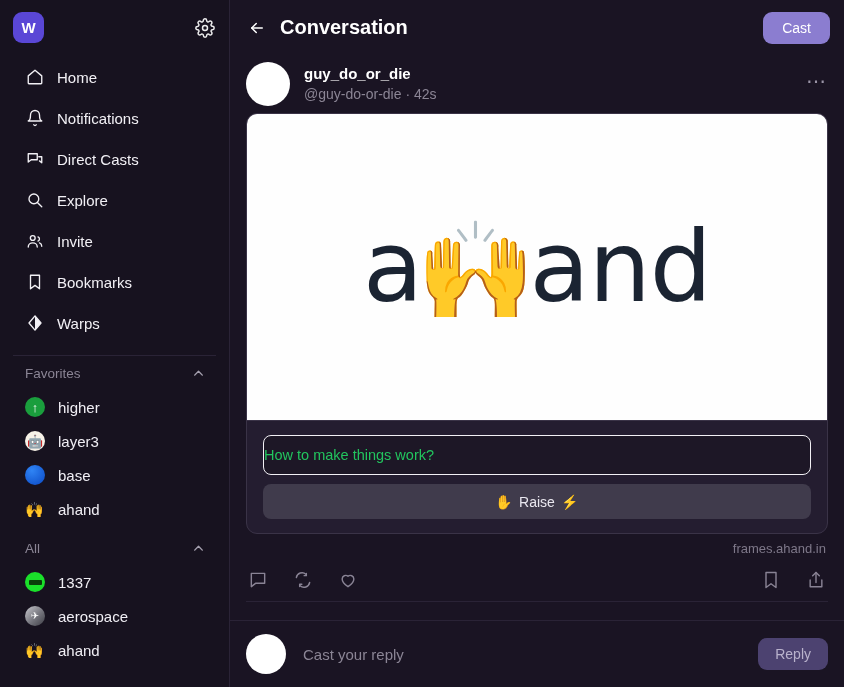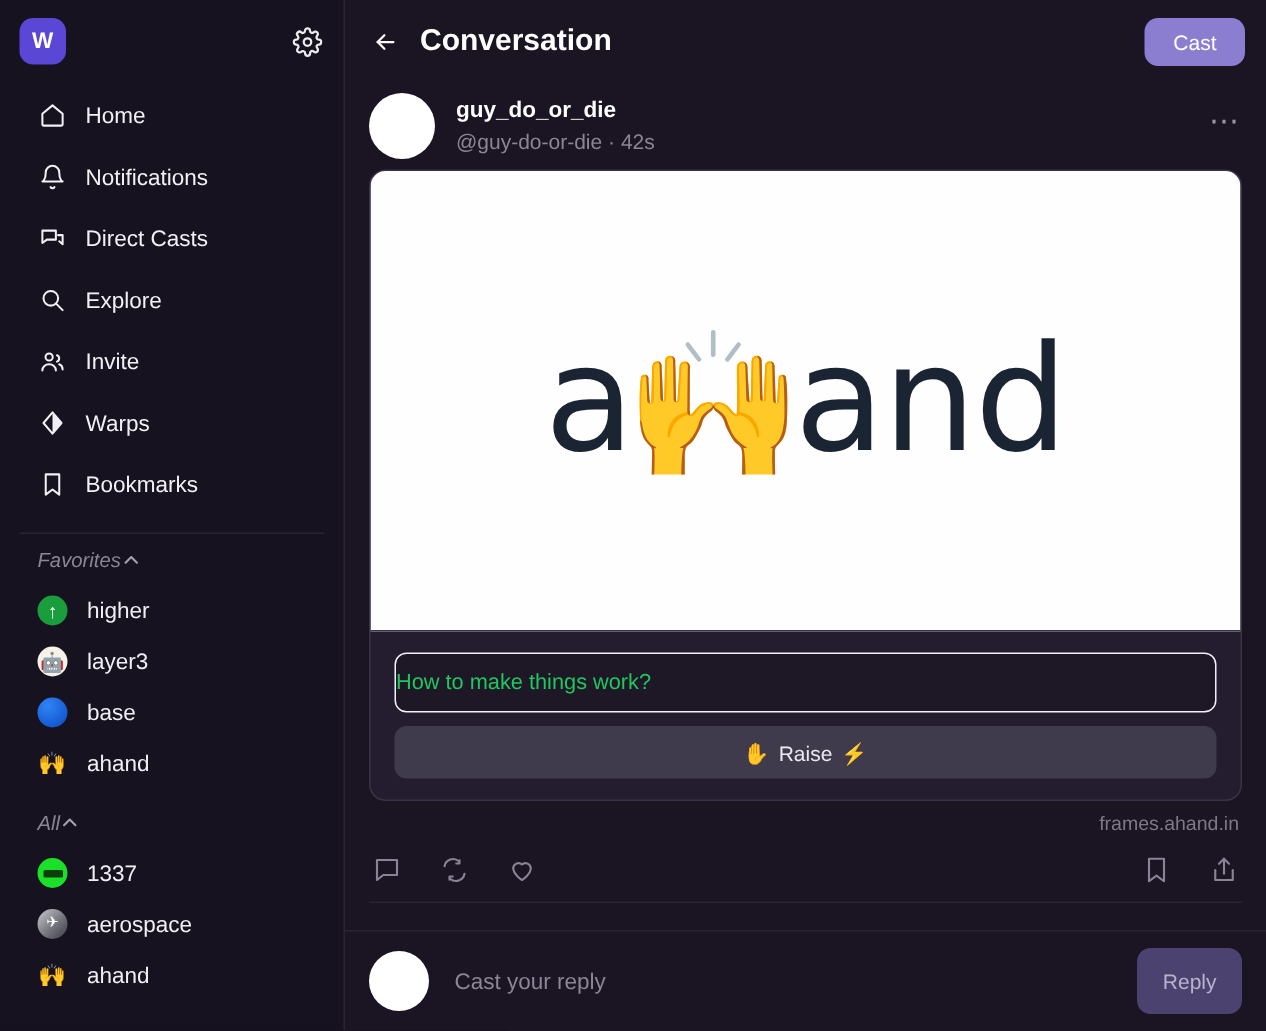--- a/index.html
+++ b/index.html
@@ -41,23 +41,23 @@
   }
   .nav-item.active {
     background: #3d3560; border: 1px solid #4b4275;
   }
   .nav-item .ico { width: 18px; height: 18px; flex: 0 0 18px;
       display:flex; align-items:center; justify-content:center; }
   .divider { height: 1px; background: #2a2336; margin: 9px 13px 0 13px; }
 
   .section { padding: 0 13px; }
   .section-head {
-    display: flex; align-items: center; 
+    display: flex; align-items: center; justify-content: space-between;
     height: 34px; padding: 0 11px 0 12px;
-    color: #8b8595; font-size: 13.5px; font-style: italic;
+    color: #8b8595; font-size: 13.5px;
   }
   .chev { width: 13px; height: 13px; opacity: .8; }
   .chan {
     display: flex; align-items: center; gap: 13px;
     height: 34px; padding: 0 12px; border-radius: 8px;
     color: #f0eef4; font-size: 15px;
   }
   .av {
     width: 20px; height: 20px; border-radius: 50%;
     flex: 0 0 20px; display: flex; align-items: center;
@@ -135,21 +135,21 @@
   .act.right { margin-right: 0; margin-left: 25px; }
 
   .reply-bar {
     height: 67px; flex: 0 0 67px; display: flex; align-items: center;
     gap: 17px; padding: 0 16px; border-top: 1px solid #2a2336;
   }
   .reply-av { width: 40px; height: 40px; border-radius: 50%; background: #fff; flex: 0 0 40px; }
   .reply-ph { flex: 1; color: #8b8595; font-size: 15px; }
   .reply-btn {
     background: #4c4270; color: #b9b2cc; border: none;
-    border-radius: 9px; height: 44px; padding: 0 17px;
+    border-radius: 9px; height: 32px; padding: 0 17px;
     font-size: 14px; font-family: "Liberation Sans", sans-serif;
   }
   svg { display: block; }
 </style>
 </head>
 <body>
 
 <div class="app">
 
   <aside class="sidebar">
@@ -214,35 +214,35 @@
             <path d="M3 20c0-3.3 2.7-5.5 6-5.5s6 2.2 6 5.5"></path>
             <path d="M16 6.5a3 3 0 0 1 0 5.6"></path>
               <path d="M18 14.5c2 .8 3 2.4 3 4.5"></path>
           </svg>
         </span>
         <span>Invite</span>
       </div>
 
       <div class="nav-item">
         <span class="ico">
+          <svg viewBox="0 0 24 24" width="18" height="18" fill="none" stroke="#f2f0f5" stroke-width="1.8" stroke-linecap="round" stroke-linejoin="round">
+            <path d="M6 3h12v18l-6-4.5L6 21z"></path>
+          </svg>
+        </span>
+        <span>Bookmarks</span>
+      </div>
+
+      <div class="nav-item">
+        <span class="ico">
           <svg viewBox="0 0 24 24" width="18" height="18" fill="none" stroke="#f2f0f5" stroke-width="1.8" stroke-linejoin="round">
             <path d="M12 2.5 20 12l-8 9.5L4 12z"></path>
             <path d="M12 2.5 20 12l-8 9.5z" fill="#f2f0f5" stroke="none"></path>
           </svg>
         </span>
         <span>Warps</span>
-      </div>
-
-      <div class="nav-item">
-        <span class="ico">
-          <svg viewBox="0 0 24 24" width="18" height="18" fill="none" stroke="#f2f0f5" stroke-width="1.8" stroke-linecap="round" stroke-linejoin="round">
-            <path d="M6 3h12v18l-6-4.5L6 21z"></path>
-          </svg>
-        </span>
-        <span>Bookmarks</span>
       </div>
 
     </nav>
 
     <div class="divider"></div>
 
     <div class="section">
       <div class="section-head">
         <span>Favorites</span>
         <span class="chev">

